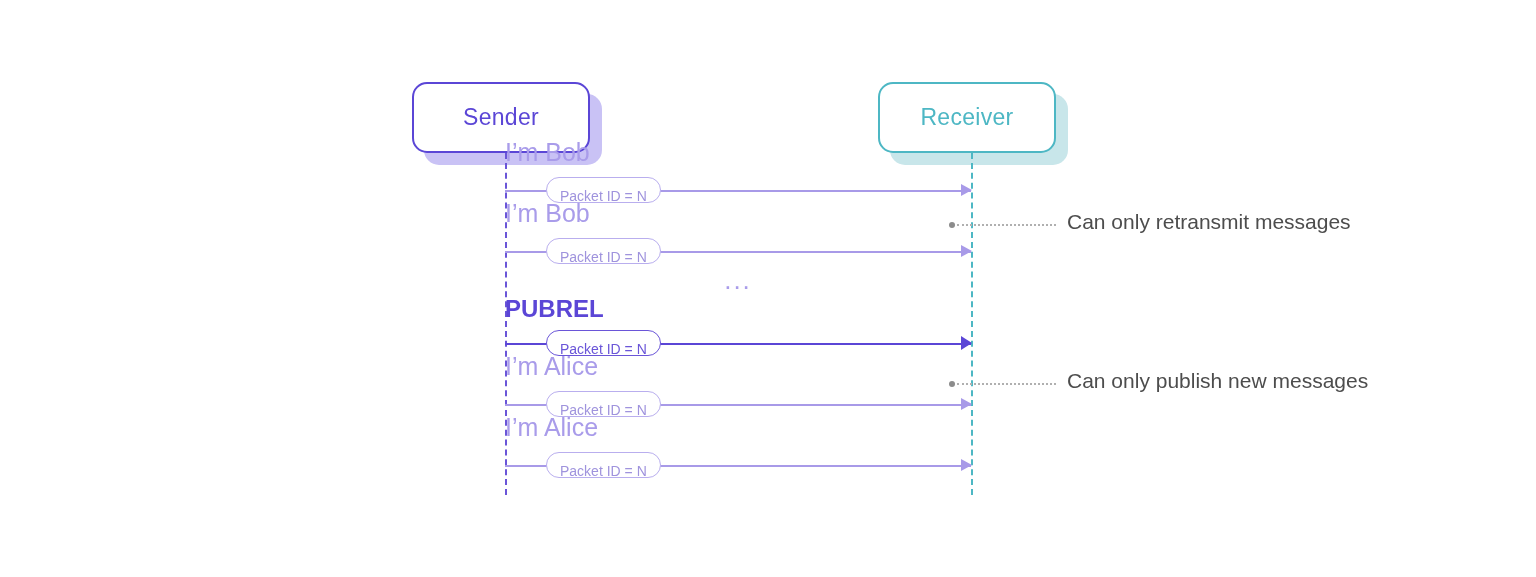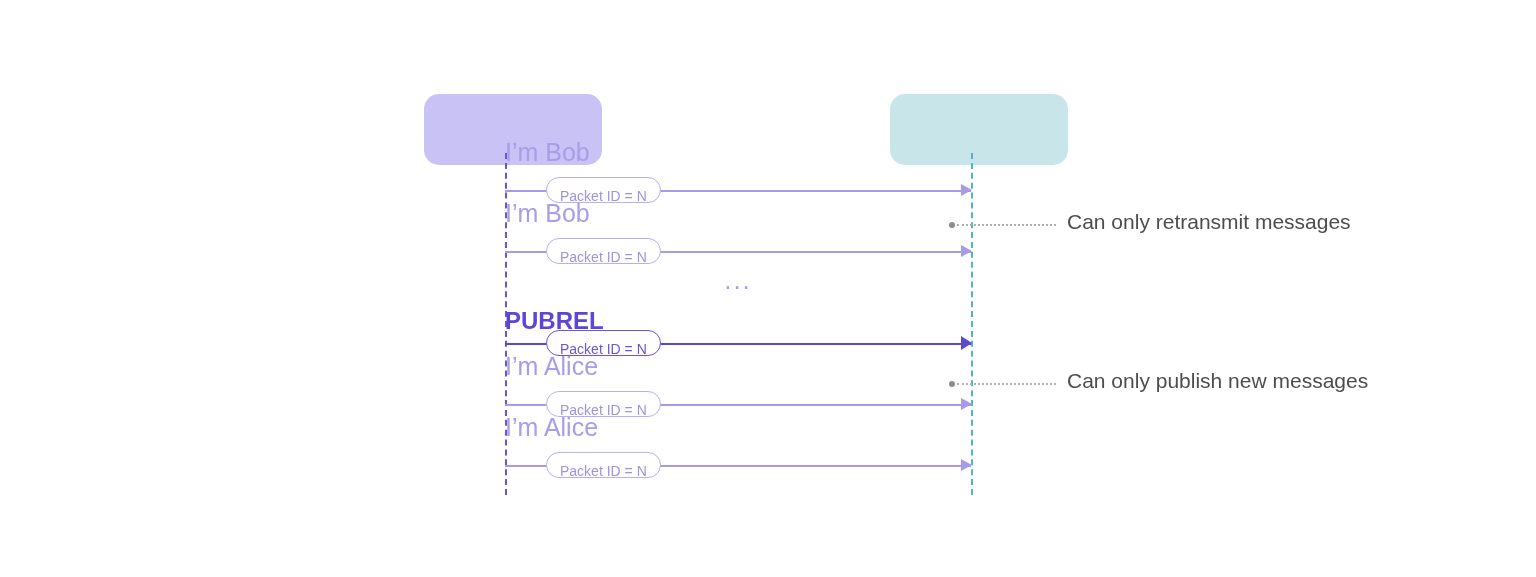--- a/index.html
+++ b/index.html
@@ -142,21 +142,20 @@
     text-align: left;
     color: #a99cea;
     font-size: 25px;
     white-space: nowrap;
   }
   .msg-row.strong .msg-label {
     color: #5b46d6;
     font-weight: bold;
     font-size: 24px;
     top: -48px;
-    margin-top: 12px;
   }
 
   
   #ellipsis {
     position: absolute;
     left: 505px;
     top: 265px;
     width: 466px;
     text-align: center;
     color: #a99cea;
@@ -200,20 +199,26 @@
   #annotation-publish   { left: 949px; top: 372px; }
 </style>
 </head>
 <body>
 
 <div id="diagram">
 
   <div id="actor-sender-shadow" class="actor-shadow"></div>
   <div id="actor-receiver-shadow" class="actor-shadow"></div>
 
+  <div id="actor-sender" class="actor">
+    <span>Sender</span>
+  </div>
+  <div id="actor-receiver" class="actor">
+    <span>Receiver</span>
+  </div>
 
   <div id="lifeline-sender" class="lifeline"></div>
   <div id="lifeline-receiver" class="lifeline"></div>
 
   <div class="msg-row" style="top:190px">
     <div class="msg-label">I’m Bob</div>
     <div class="msg-line"></div>
     <div class="msg-arrow"></div>
     <div class="msg-pill">Packet ID = N</div>
   </div>

